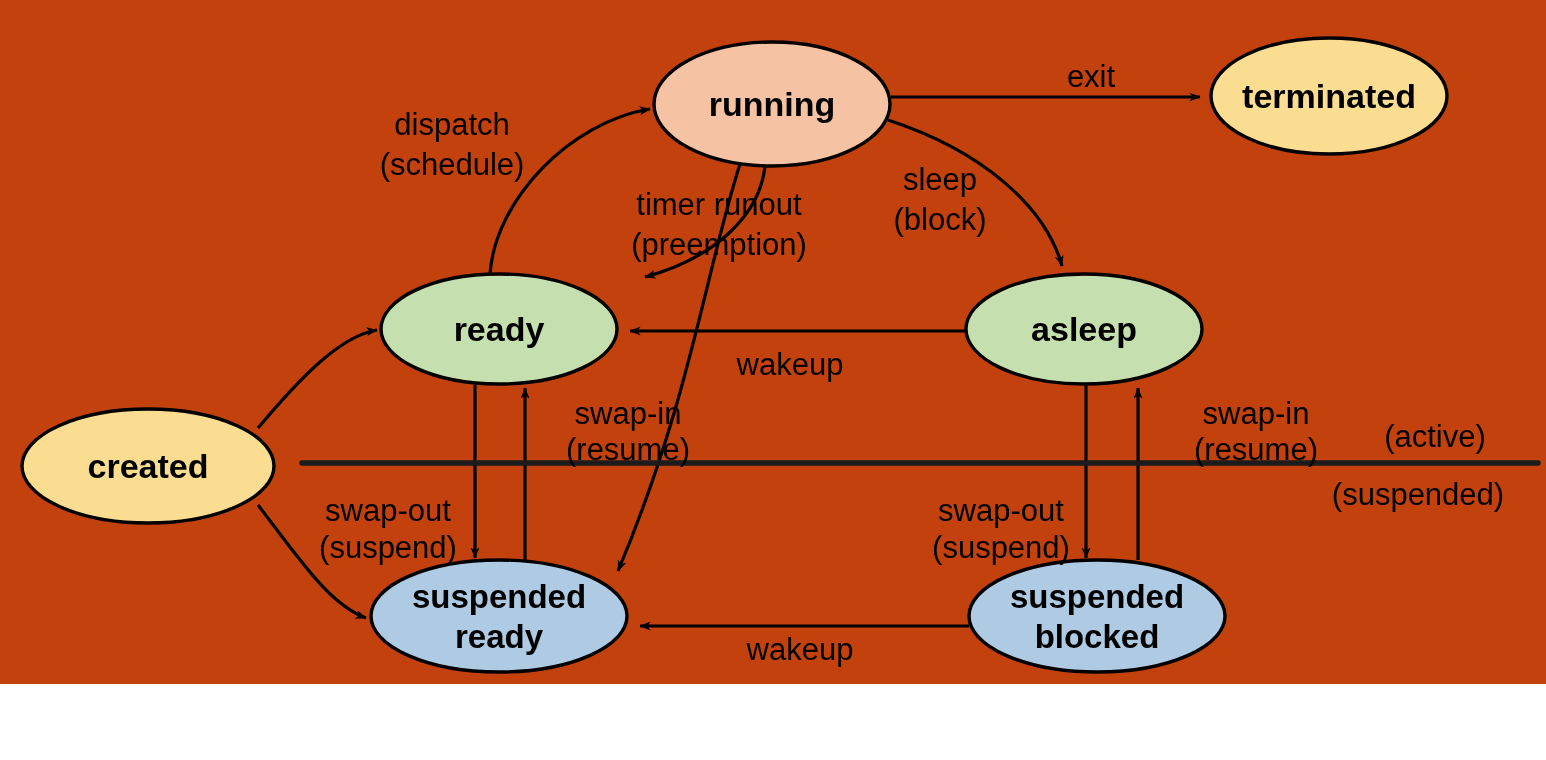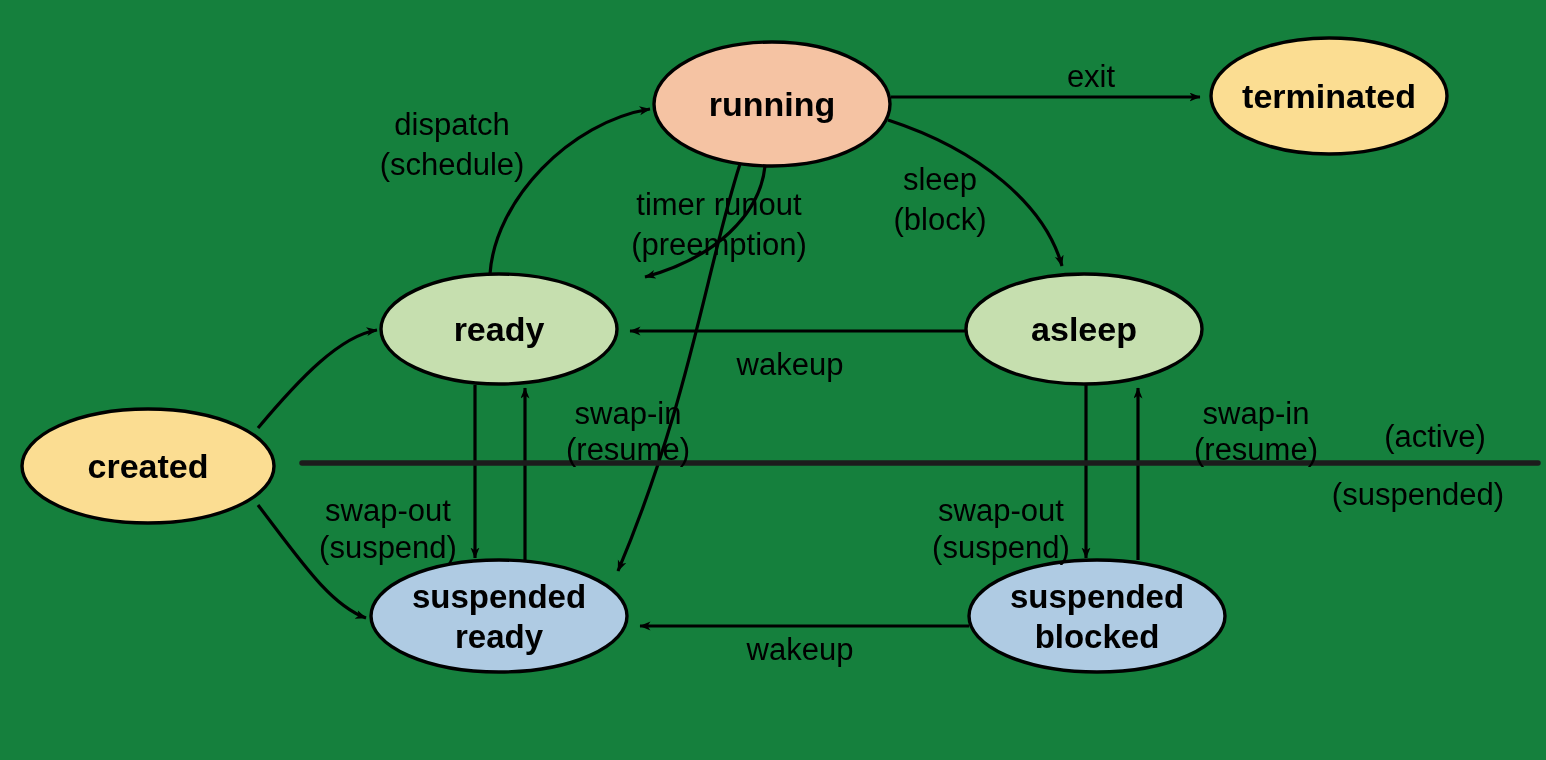--- a/index.html
+++ b/index.html
@@ -1,17 +1,17 @@
 <!DOCTYPE html>
 <html><head>
 <meta charset="utf-8">
 <style>
   html,body{margin:0;padding:0;background:#ffffff;}
   body{width:1546px;height:760px;font-family:"Liberation Sans",sans-serif;overflow:hidden;}
-  #stage{position:relative;width:1546px;height:760px;background:#15803d;}
+  #stage{position:relative;width:1546px;height:684px;background:#c2410c;}
   svg#diagram{position:absolute;left:0;top:0;width:1546px;height:760px;}
   text{font-family:"Liberation Sans",sans-serif;}
 </style>
 </head>
 <body>
 
 <div id="stage">
   <svg id="diagram" viewBox="0 0 1546 760">
     <defs>
       <marker id="arrow" markerWidth="13" markerHeight="13" refX="10.5" refY="4.5" orient="auto" markerUnits="userSpaceOnUse">

